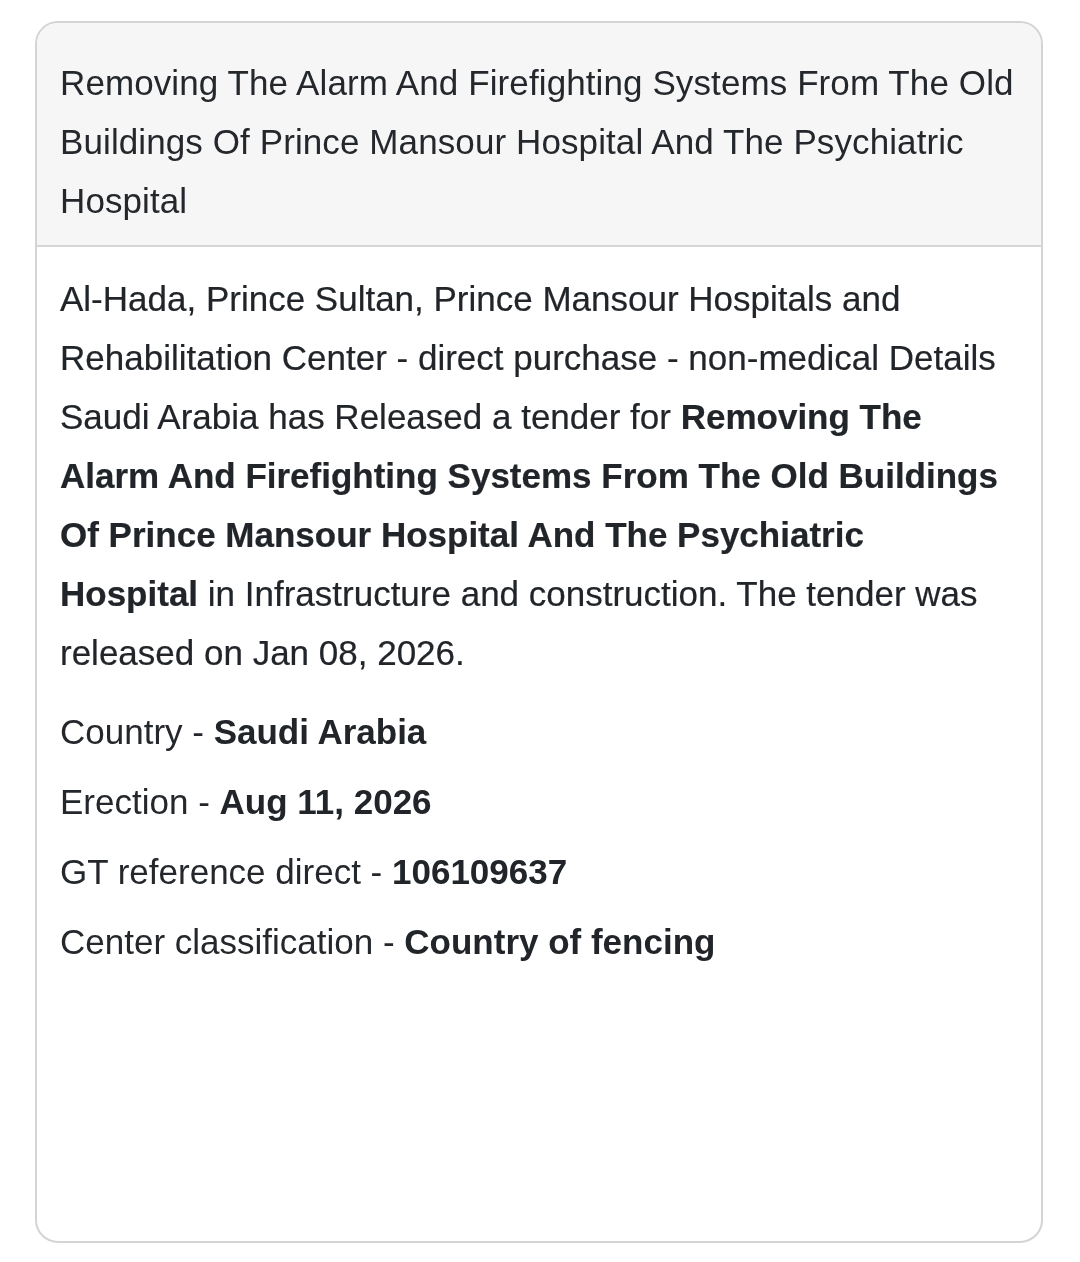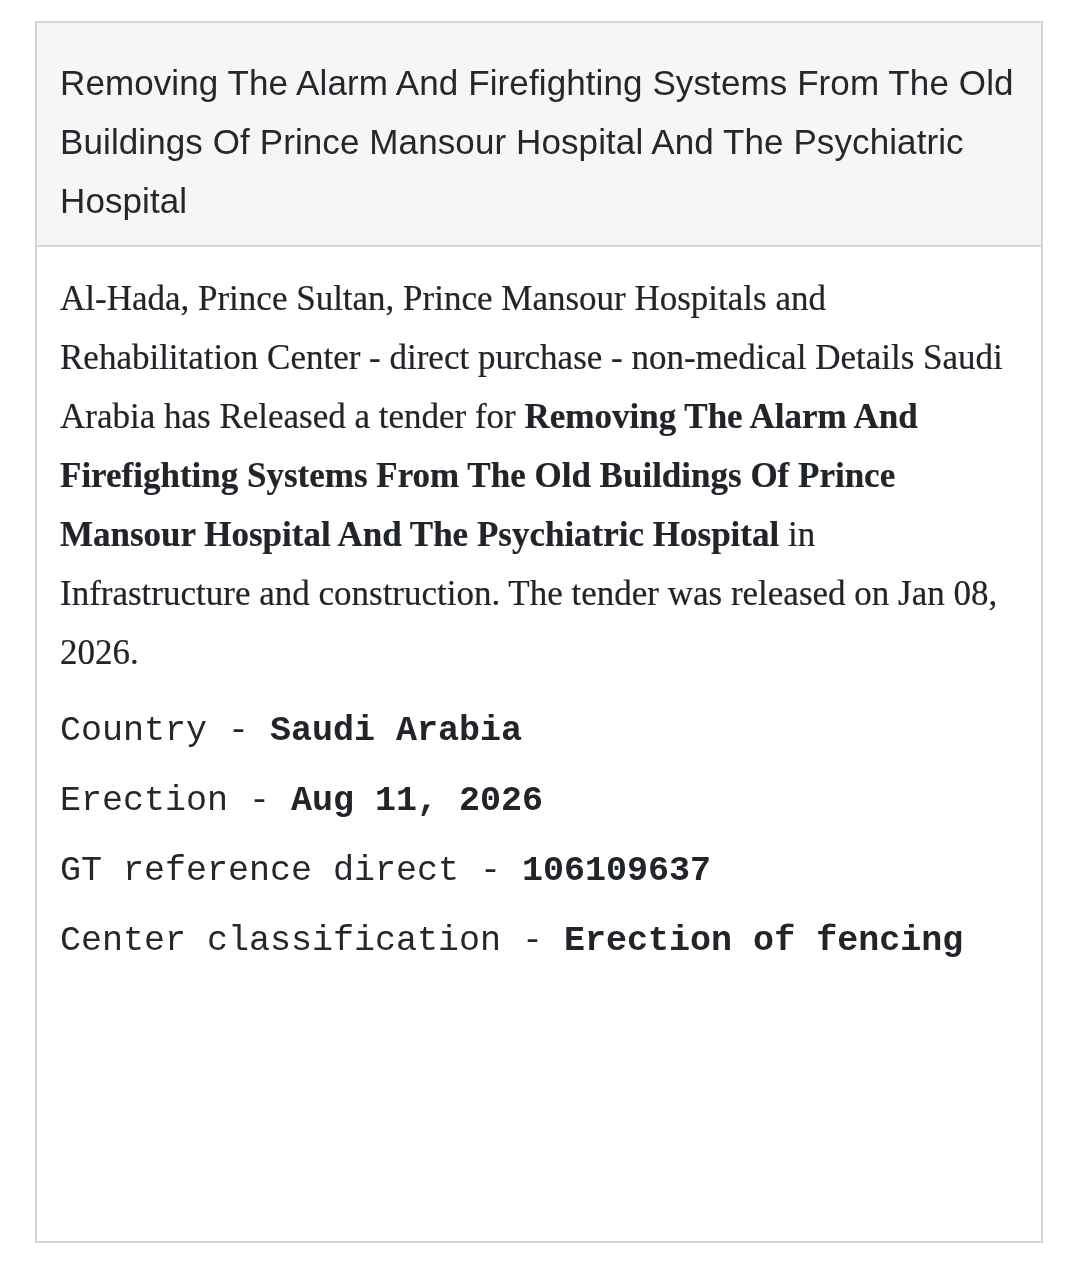--- a/index.html
+++ b/index.html
@@ -15,21 +15,21 @@
       color: #212529;
       overflow: hidden;
     }
     .card {
       position: absolute;
       left: 35px;
       top: 21px;
       width: 1008px;
       height: 1222px;
       border: 2px solid #d4d4d4;
-      border-radius: 1px;
+      border-radius: 23px;
       overflow: hidden;
       background: #ffffff;
       box-sizing: border-box;
     }
     .card-header {
       background: #f6f6f6;
       border-bottom: 2px solid #d6d6d6;
       padding: 30px 24px 0 23px;
       height: 224px;
       box-sizing: border-box;
@@ -44,32 +44,30 @@
     }
     .card-body {
       padding: 22px 30px 0 23px;
     }
     .desc {
       margin: 0;
       font-size: 35px;
       line-height: 59px;
       color: #212529;
       font-weight: 600;
-      font-family: Liberation Serif, serif;
       -webkit-text-stroke: 0.2px #212529;
     }
     .desc .desc-text {
       font-weight: 500;
     }
     .desc strong {
       font-weight: 700;
     }
     .fields {
       margin-top: 20px;
-      font-family: Liberation Mono, monospace;
     }
     .field {
       font-size: 35px;
       line-height: 59px;
       margin: 0 0 11px 0;
       color: #24272b;
     }
     .field .label {
       font-weight: 400;
     }
@@ -93,16 +91,16 @@
     <p class="desc"><span class="desc-text">Al-Hada, Prince Sultan, Prince Mansour Hospitals and Rehabilitation Center - direct purchase - non-medical Details Saudi Arabia has Released a tender for </span><strong>Removing The Alarm And Firefighting Systems From The Old Buildings Of Prince Mansour Hospital And The Psychiatric Hospital</strong><span class="desc-text"> in Infrastructure and construction. The tender was released on Jan 08, 2026.</span></p>
 
     <div class="fields">
       <p class="field"><span class="label">Country</span><span class="sep"> - </span><span class="value">Saudi Arabia</span></p>
 
 
       <p class="field"><span class="label">Erection</span><span class="sep"> - </span><span class="value">Aug 11, 2026</span></p>
 
       <p class="field"><span class="label">GT reference direct</span><span class="sep"> - </span><span class="value">106109637</span></p>
 
-      <p class="field"><span class="label">Center classification</span><span class="sep"> - </span><span class="value">Erection of fencing</span></p>
+      <p class="field"><span class="label">Center classification</span><span class="sep"> - </span><span class="value">Country of fencing</span></p>
     </div>
   </div>
 </div>
 
 </body></html>

